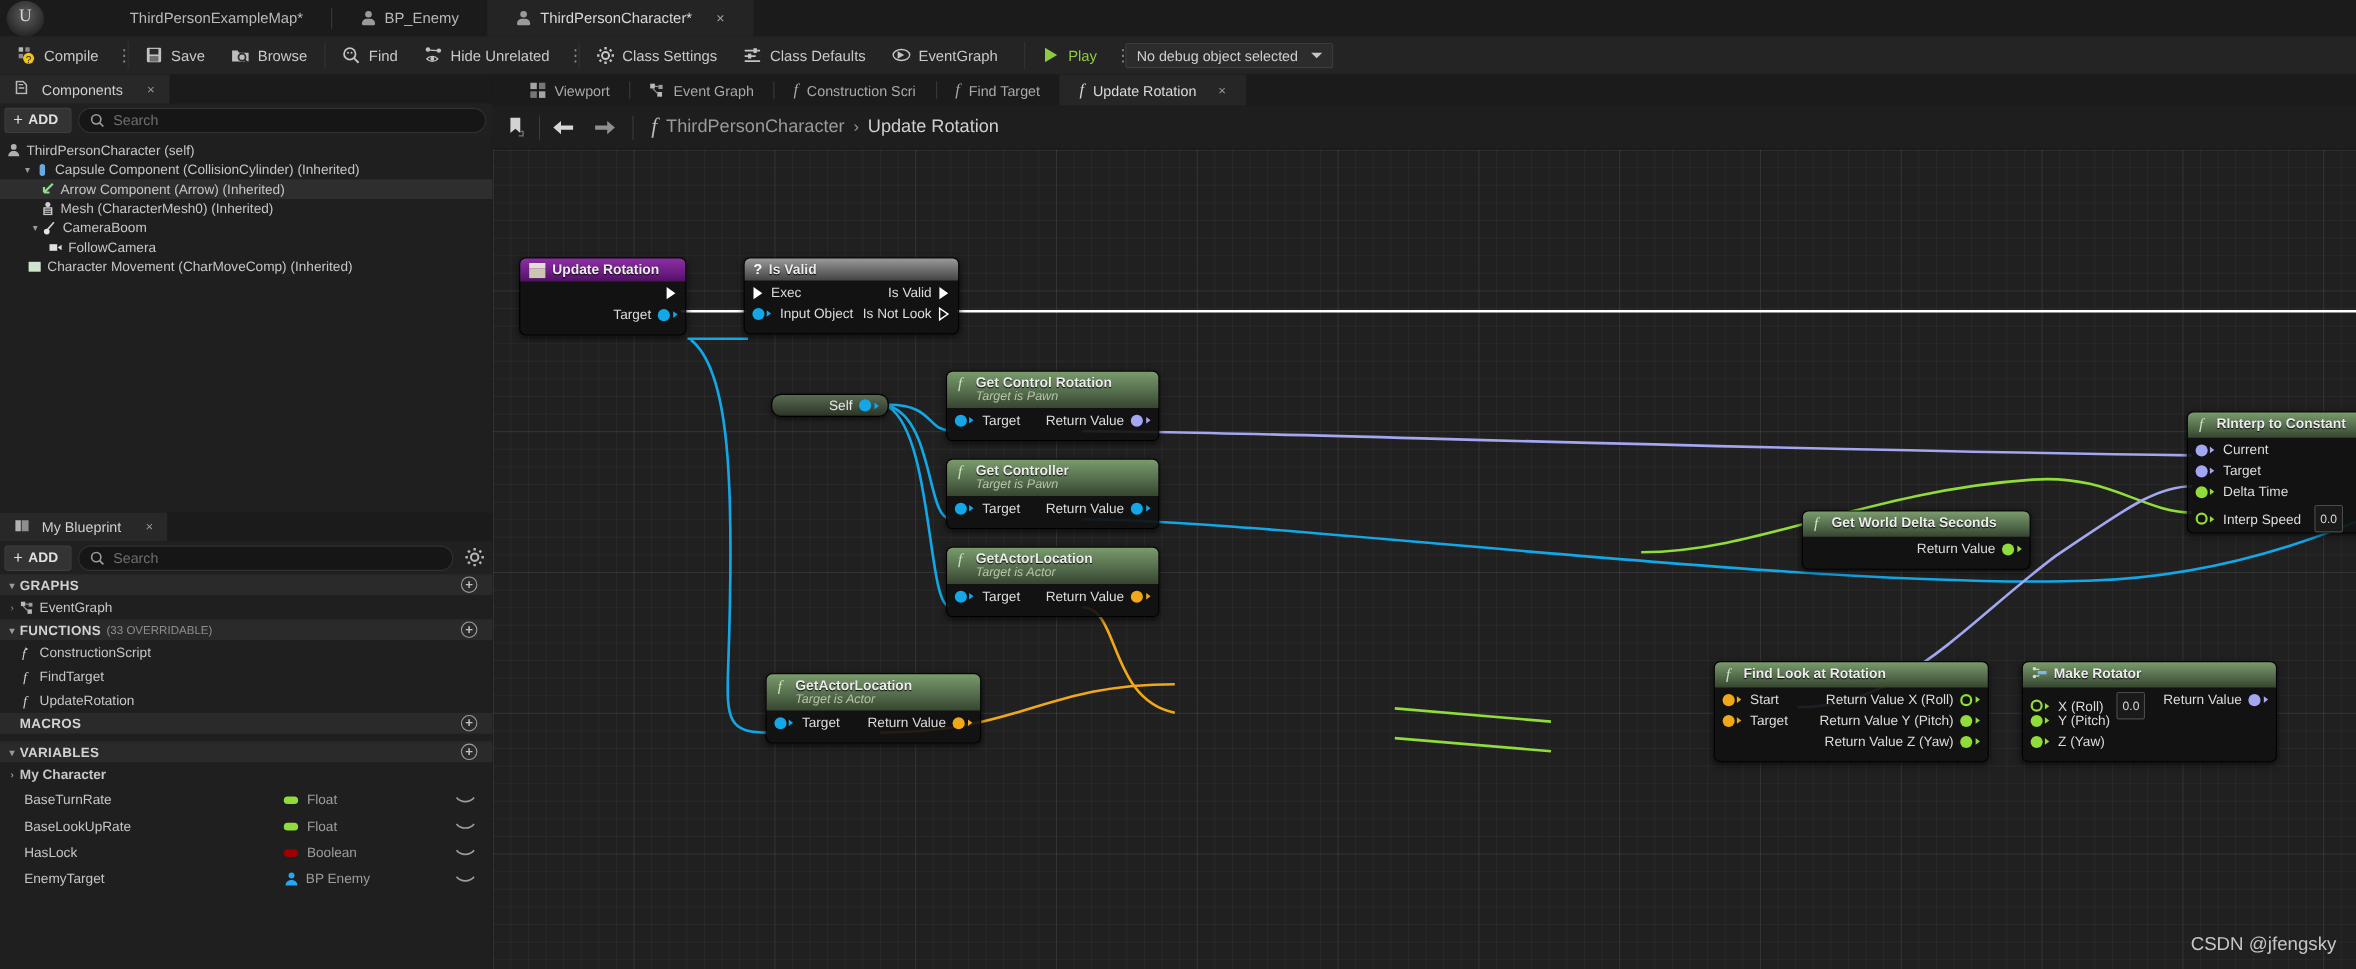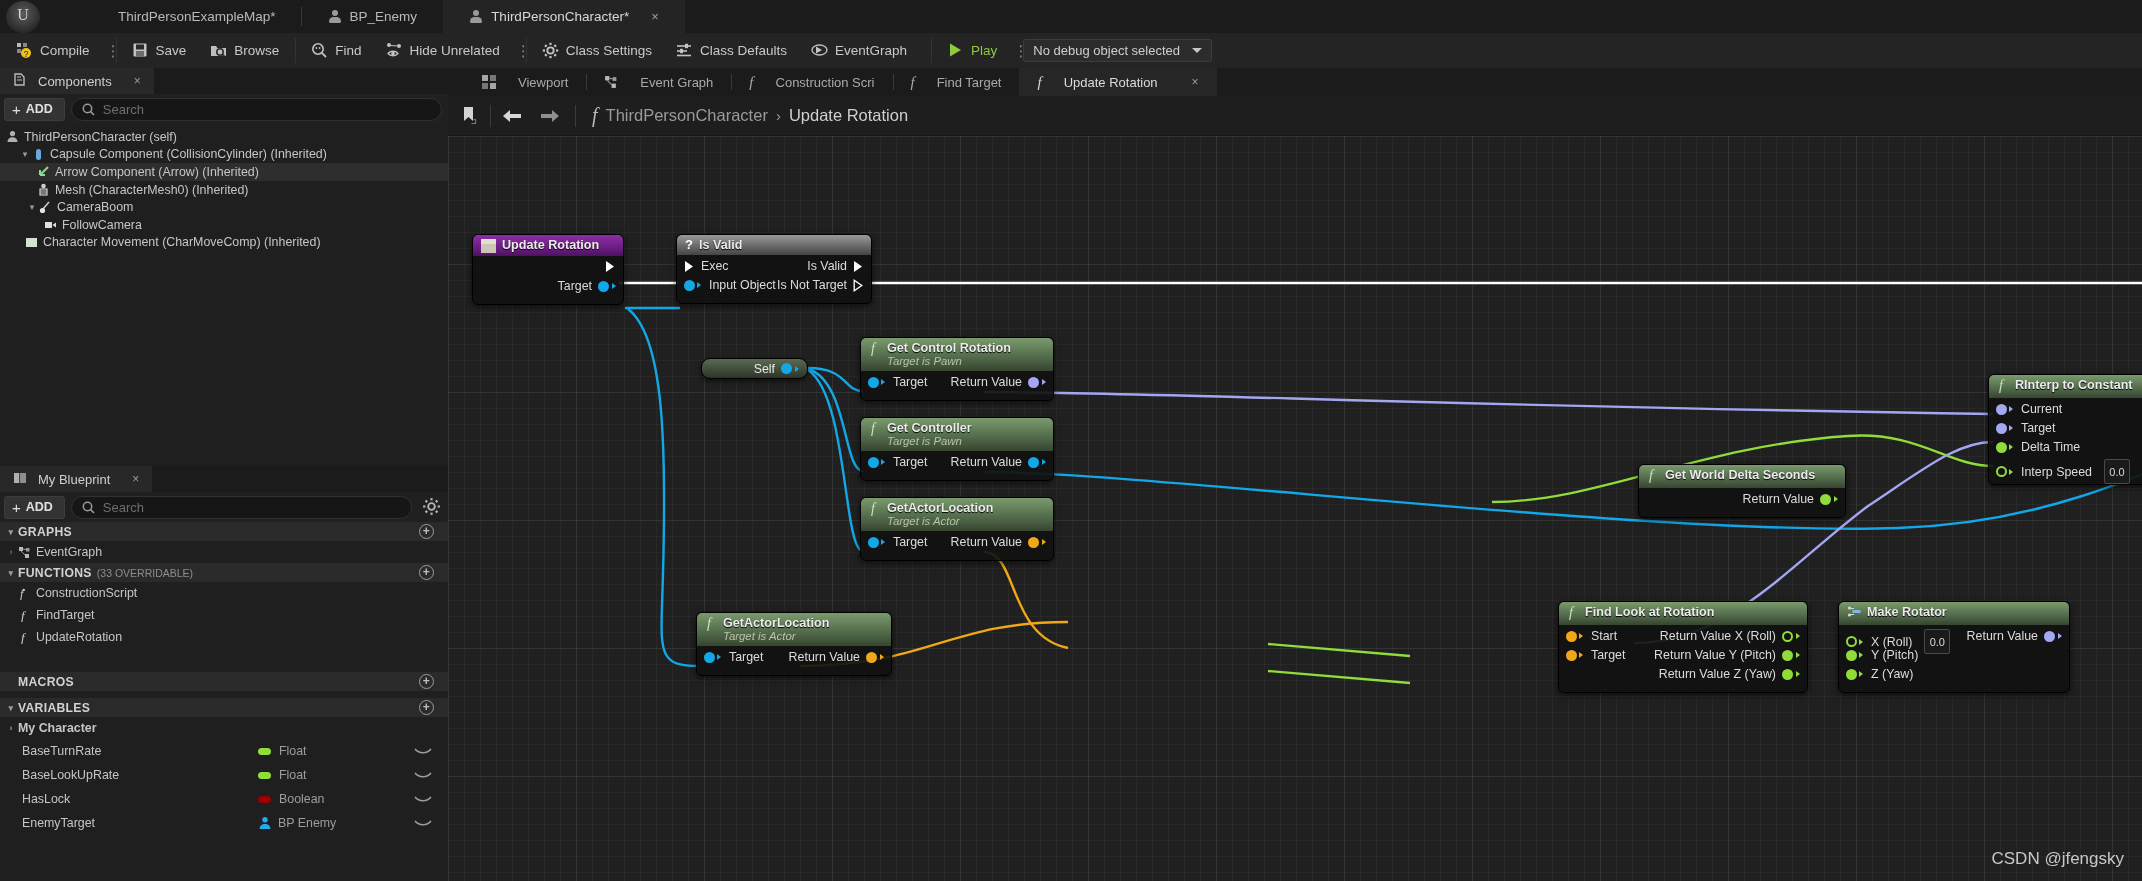--- a/index.html
+++ b/index.html
@@ -69,21 +69,21 @@
   .sectionhdr .cnt { font-weight:normal; color:#8e8e8e; font-size:10.5px; margin-left:5px; letter-spacing:0;}
   .plusbtn { position:absolute; right:14px; top:2px; width:15px; height:15px; border:1.4px solid #9d9d9d; border-radius:50%;
              color:#c0c0c0; font-size:12px; line-height:12px; text-align:center; }
   .varrow { height:24px; display:flex; align-items:center; font-size:12.4px; color:#c6c6c6; padding-left:22px; }
   .vdot { width:13px;height:7px;border-radius:4px; display:inline-block; margin-right:8px; }
   .eyeoff { width:16px; height:10px; }
 
   
   .grapharea { position:absolute; left:448px; top:68px; width:1694px; height:813px; background:#1b1b1b; }
   .graphtabs { height:28px; background:#1b1b1b; display:flex; align-items:stretch; }
-  .gtab { display:flex; align-items:center; gap:22px; padding:0 18px; font-size:13px; color:#a9a9a9; position:relative;}
+  .gtab { display:flex; align-items:center; gap:8px; padding:0 18px; font-size:13px; color:#a9a9a9; position:relative;}
   .gtab .sep { position:absolute; left:0; top:6px; bottom:6px; width:1px; background:#3a3a3a;}
   .gtab.active { background:#262626; color:#dcdcdc; }
   .gtab .closex { margin-left:12px; font-size:12px; color:#9d9d9d; }
   .gtab .fx { font-family:"Liberation Serif", serif; font-style:italic; font-size:15px; color:#a9a9a9; }
 
   .breadcrumb { position:relative; height:40px; background:#1e1e1e; display:flex; align-items:center; gap:0px; padding-left:6px;
                 border-bottom:1px solid #161616; }
   .bcbtn { width:30px; height:30px; display:flex; align-items:center; justify-content:center; color:#c9c9c9;}
   .bcsep { width:1px; height:22px; background:#3a3a3a; margin:0 6px; }
   .bctext { font-size:16.5px; color:#9a9a9a; display:flex; align-items:center; gap:8px; }
@@ -479,21 +479,21 @@
       </div>
       <div class="treerow" style="height:22px; padding-left:18px;">
         <span class="sqicon">
           <svg width="13" height="13" viewBox="0 0 13 13">
               <text x="3" y="11" font-size="13" font-style="italic" fill="#cfcfcf" font-family="Liberation Serif">f</text>
             </svg>
         </span>
         <span>UpdateRotation</span>
       </div>
 
-      <div class="sectionhdr" style="padding-left:18px;margin-top:24px;">
+      <div class="sectionhdr" style="padding-left:18px;">
         <span>MACROS</span>
         <span class="plusbtn">+</span>
       </div>
 
       <div class="sectionhdr" style="margin-top:7px;">
         <span class="tw">▾</span>
         <span>VARIABLES</span>
         <span class="plusbtn">+</span>
       </div>
 
@@ -729,21 +729,21 @@
               </span>
             </span>
           </div>
           <div class="prow">
             <span class="pin-in">
               <span class="dot" style="background:#12a8e8"></span>
               <span class="arrowtip" style="border-left-color:#12a8e8;margin-left:-4px;margin-right:2px;"></span>
               <span>Input Object</span>
             </span>
             <span class="pin-out">
-              <span>Is Not Target</span>
+              <span>Is Not Look</span>
               <span class="exec">
                 <svg width="11" height="13" viewBox="0 0 11 13">
                     <path d="M1.2 1.2l7.6 5.3-7.6 5.3z" fill="none" stroke="#ffffff" stroke-width="1.3"></path>
                   </svg>
               </span>
             </span>
           </div>
         </div>
       </div>
 

